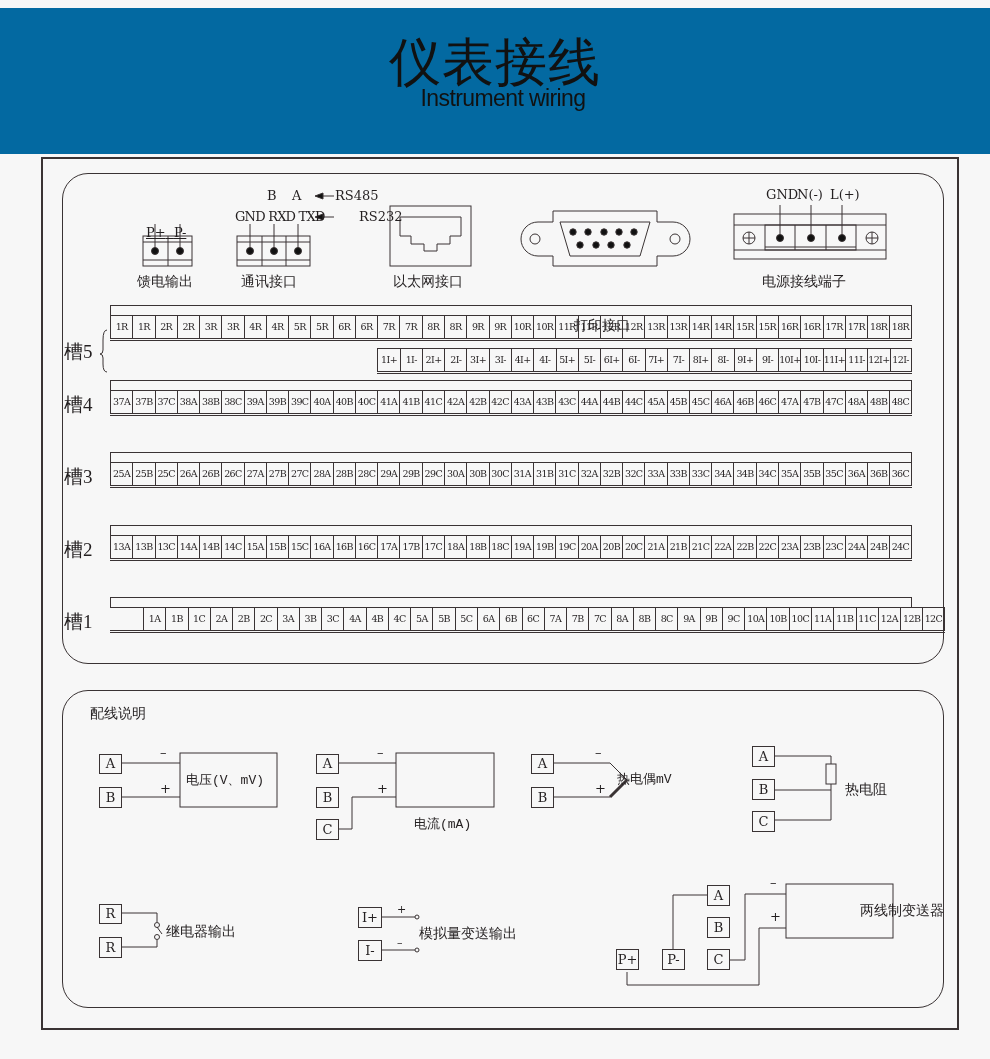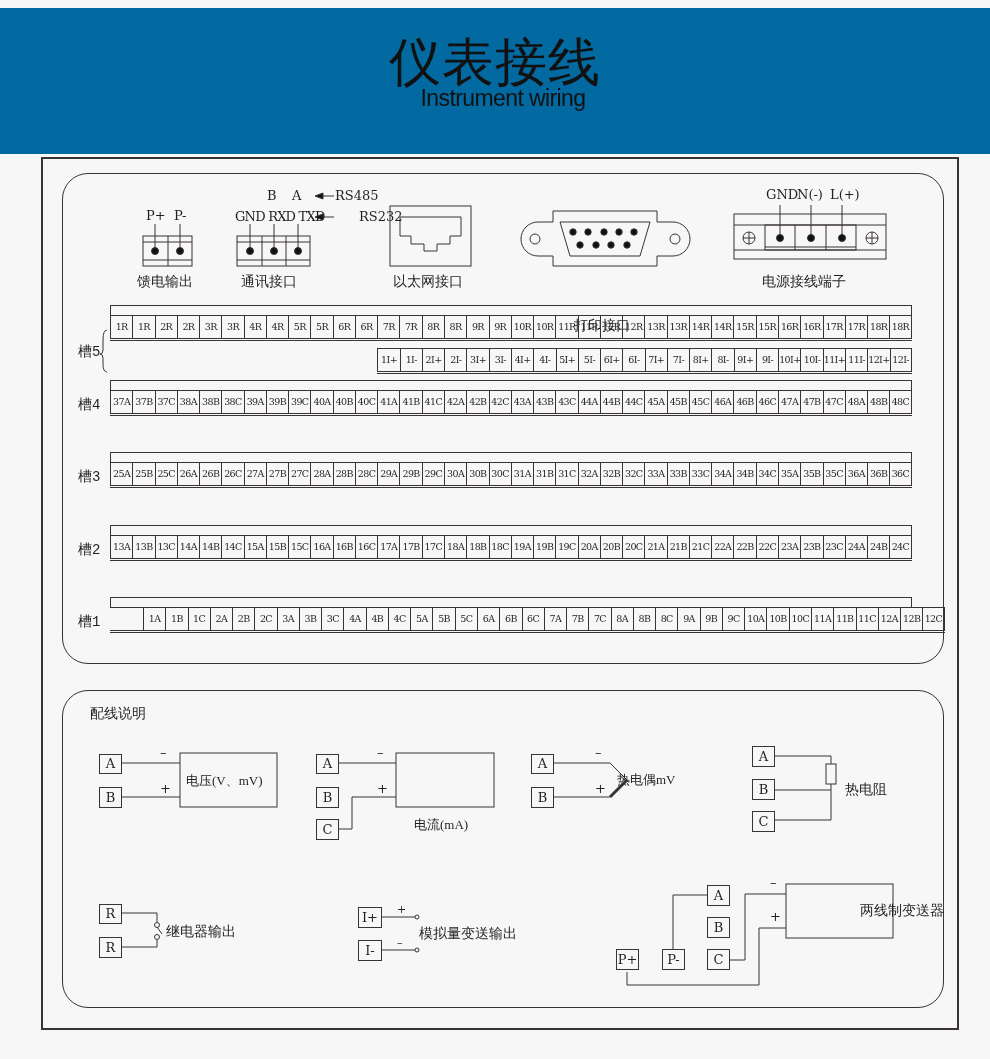--- a/index.html
+++ b/index.html
@@ -9,22 +9,22 @@
   .title-cn{position:absolute;left:0;width:990px;top:26px;text-align:center;
        font-family:"DejaVu Sans","Liberation Sans",sans-serif;font-size:52px;line-height:56px;color:#111;letter-spacing:1px;}
   .title-en{position:absolute;left:0;width:990px;top:80px;text-align:center;
        font-family:"Liberation Sans","DejaVu Sans",sans-serif;font-size:23px;line-height:20px;color:#111;letter-spacing:-0.6px;padding-left:8px;}
   .outer{position:absolute;left:41px;top:157px;width:918px;height:873px;border:2px solid #3a3334;box-sizing:border-box;}
   .panel{position:absolute;border:1.5px solid #3a3334;border-radius:26px;box-sizing:border-box;}
   .p1{left:62px;top:173px;width:882px;height:491px;}
   .p2{left:62px;top:690px;width:882px;height:318px;}
   svg{position:absolute;left:0;top:0;}
   .lbl{position:absolute;font-size:13px;line-height:14px;white-space:nowrap;}
-  .cn{font-family:Liberation Serif, serif;font-size:14px;line-height:16px;color:#231f20;}
-  .slot{position:absolute;left:78px;font-family:Liberation Mono, monospace;font-size:14px;line-height:16px;}
+  .cn{font-family:Liberation Mono, monospace;font-size:14px;line-height:16px;color:#231f20;}
+  .slot{position:absolute;left:64px;font-family:Liberation Serif, serif;font-size:19px;line-height:16px;}
   .strip{position:absolute;left:110px;width:802px;}
   .rail{position:absolute;left:0;width:100%;height:10px;border:1px solid #3a3334;box-sizing:border-box;border-bottom:none;}
   .cells{position:absolute;left:0;display:flex;border-top:1px solid #3a3334;border-bottom:3px double #3a3334;}
   .cell{width:22.28px;height:22px;border-left:1px solid #3a3334;box-sizing:border-box;font-size:9.5px;line-height:22px;
         text-align:center;letter-spacing:-0.6px;overflow:hidden;white-space:nowrap;}
   .cell:last-child{border-right:1px solid #3a3334;}
   .box{position:absolute;border:1px solid #3a3334;box-sizing:border-box;background:#f7f7f7;text-align:center;font-size:13px;}
 </style>
 </head>
 <body>
@@ -149,21 +149,21 @@
       <circle cx="417" cy="950" r="2"></circle>
   </g>
   <g>
     <polyline points="673,960 673,895 707,895"></polyline>
     <polyline points="730,960 745,960 745,894 786,894"></polyline>
     <polyline points="627,972 627,985 759,985 759,928 786,928"></polyline>
     <rect x="786" y="884" width="107" height="54"></rect>
   </g>
 </svg>
 
-<div class="lbl" style="left:146px;top:209px;">
+<div class="lbl" style="left:146px;top:226px;text-decoration:underline;">
   <span>P+</span>&nbsp;
   <span>P-</span>
 </div>
 <div class="lbl cn" style="left:137px;top:274px;">馈电输出</div>
 
 <div class="lbl" style="left:267px;top:189px;">B</div>
 <div class="lbl" style="left:292px;top:189px;">A</div>
 <div class="lbl" style="left:335px;top:189px;">RS485</div>
 <div class="lbl" style="left:235px;top:210px;letter-spacing:-0.8px;">
   <span>GND</span>

